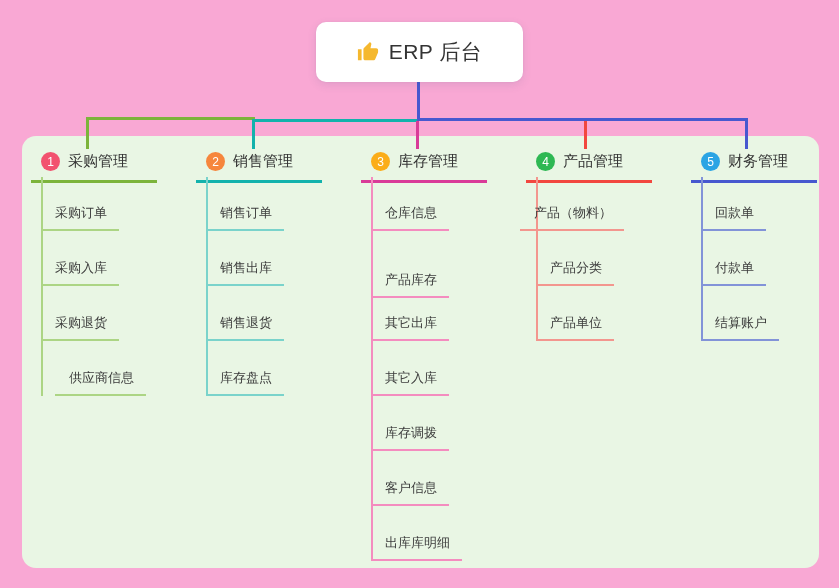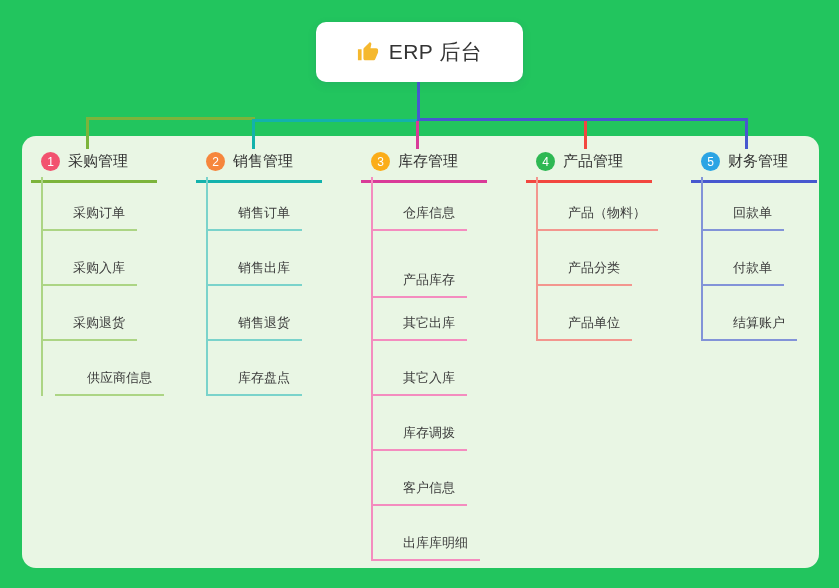--- a/index.html
+++ b/index.html
@@ -1,36 +1,36 @@
 <!DOCTYPE html>
 <html><head>
 <meta charset="utf-8">
 <style>
   * { margin:0; padding:0; box-sizing:content-box; }
   html,body { background:#ffffff; }
   body { font-family:"Liberation Sans","DejaVu Sans",sans-serif; }
-  .stage { position:relative; width:839px; height:588px; background:#22c55e; overflow:hidden; }
+  .stage { position:relative; width:839px; height:588px; background:#f9a8d4; overflow:hidden; }
   .panel { position:absolute; left:22px; top:136px; width:797px; height:432px;
            background:#E9F6E4; border-radius:14px; }
   .root-node { position:absolute; left:316px; top:22px; width:207px; height:60px;
                background:#ffffff; border-radius:10px;
                box-shadow:0 3px 10px rgba(60,80,120,0.12), 0 0 2px rgba(60,80,120,0.08);
                display:flex; align-items:center; justify-content:center;
                font-size:21px; color:#333333; letter-spacing:0.5px; }
   .root-icon { display:inline-flex; margin-right:10px; }
   .line { position:absolute; }
   .branch-header { position:absolute; top:149px; width:116px; height:25px;
                    display:flex; align-items:center; padding:0 0 6px 10px;
                    border-bottom:3px solid #000; box-sizing:content-box; }
   .badge { width:19px; height:19px; border-radius:50%; color:#ffffff; font-size:12px;
            display:flex; align-items:center; justify-content:center; flex:0 0 19px; }
   .branch-title { margin-left:8px; font-size:15px; font-weight:500; color:#333333; white-space:nowrap; }
   .trunk { position:absolute; width:2px; }
   .child-item { position:absolute; display:flex; align-items:flex-end;
-                height:26px; padding:0 12px 0 32px; border-bottom:2px solid #0369a1;
+                height:26px; padding:0 12px 0 14px; border-bottom:2px solid #0369a1;
                 font-size:13px; color:#3C3C3C; white-space:nowrap; }
   .child-item span { padding-bottom:7px; }
 </style>
 </head>
 <body>
 
 <div class="stage">
   <div class="panel"></div>
   <div id="connectors">
       <div class="line" style="left: 417px; top: 82px; width: 3px; height: 39px; background: rgb(71, 88, 207);"></div>
@@ -110,21 +110,21 @@
         <span>客户信息</span>
       </div>
       <div class="child-item" style="left: 371px; top: 533px; border-bottom-color: rgb(244, 140, 191);">
         <span>出库库明细</span>
       </div>
       <div class="branch-header" style="left: 526px; width: 116px; border-bottom-color: rgb(242, 71, 63);">
         <span class="badge" style="background: rgb(46, 184, 83);">4</span>
         <span class="branch-title">产品管理</span>
       </div>
       <div class="trunk" style="left: 536px; top: 177px; height: 164px; background: rgb(243, 150, 142);"></div>
-      <div class="child-item" style="left: 536px; top: 203px; border-bottom-color: rgb(243, 150, 142); justify-content: flex-end;">
+      <div class="child-item" style="left: 520px; top: 203px; border-bottom-color: rgb(243, 150, 142); justify-content: flex-end;">
         <span>产品（物料）</span>
       </div>
       <div class="child-item" style="left: 536px; top: 258px; border-bottom-color: rgb(243, 150, 142);">
         <span>产品分类</span>
       </div>
       <div class="child-item" style="left: 536px; top: 313px; border-bottom-color: rgb(243, 150, 142);">
         <span>产品单位</span>
       </div>
       <div class="branch-header" style="left: 691px; width: 116px; border-bottom-color: rgb(71, 88, 207);">
         <span class="badge" style="background: rgb(43, 164, 228);">5</span>

